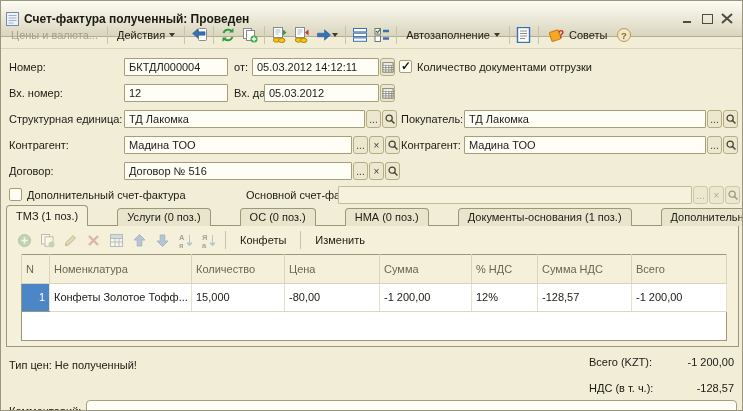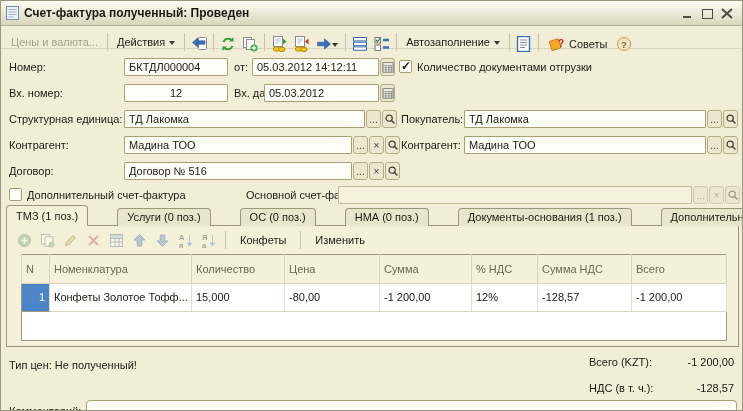--- a/index.html
+++ b/index.html
@@ -1,33 +1,33 @@
 <!DOCTYPE html>
 <html><head>
 <meta charset="utf-8">
 <style>
   * { margin:0; padding:0; box-sizing:border-box; }
   html,body { width:743px; height:411px; }
   body { font-family:"Liberation Sans", sans-serif; font-size:11px; color:#1b1b14; }
   .win { position:relative; width:743px; height:411px; background:#f1edd7; border:1px solid #9a9680; overflow:hidden; }
 
   
-  .titlebar { position:absolute; left:0; top:0; width:100%; height:25px;
+  .titlebar { position:absolute; left:0; top:0; width:100%; height:36px;
     background:linear-gradient(#fdfcf3,#d9d5bd); border-bottom:1px solid #b3af97;
     display:flex; align-items:center; padding:0 5px; }
   .titlebar .title { font-weight:bold; font-size:12px; margin-left:5px; }
   .win-controls { margin-left:auto; display:flex; gap:7px; align-items:center; padding-right:3px; }
   .wc { width:13px; height:11px; position:relative; cursor:default; }
   .wc-min::after { content:""; position:absolute; left:2px; bottom:1px; width:8px; height:2px; background:#4d4d42; }
   .wc-max::after { content:""; position:absolute; left:1px; top:1px; width:9px; height:8px; border:1.5px solid #4d4d42; }
   .wc-close svg { display:block; }
 
   
   .toolbar { position:absolute; left:0; top:20px; width:100%; height:28px;
-    display:flex; align-items:flex-start; gap:0; padding:12px 4px; border-bottom:1px solid #d9d5bd; }
+    display:flex; align-items:center; gap:0; padding:12px 4px; border-bottom:1px solid #d9d5bd; }
   .tbtn { padding:3px 6px; border-radius:3px; white-space:nowrap; display:flex; align-items:center; gap:4px; cursor:default; }
   .tbtn.disabled { color:#a6a28a; }
   .caret { width:0; height:0; border:3px solid transparent; border-top:4px solid #3a3a30; margin-top:4px; }
   .sep { width:1px; height:18px; background:#c8c4ac; margin:0 3px; }
   .ibtn { width:22px; height:22px; display:flex; align-items:center; justify-content:center; border-radius:3px; }
   .ibtn svg { display:block; }
 
   
   .lbl { position:absolute; white-space:nowrap; }
   .fld { position:absolute; height:18px; background:#fffef6; border:1px solid #a89e76; border-radius:1px;
@@ -199,21 +199,21 @@
     <svg width="12" height="12" viewBox="0 0 14 14">
       <rect x="1" y="2" width="12" height="11" fill="#fff" stroke="#6a6a5a"></rect>
       <path d="M1 5h12M4.5 5v8M8 5v8M10.8 5v8M1 7.7h12M1 10.4h12" stroke="#6a6a5a" stroke-width="0.8"></path>
     </svg>
   </span>
 
   <span class="chk checked" style="left:398px;top:59px;"></span>
   <span class="lbl" style="left:416px;top:60px;">Количество документами отгрузки</span>
 
   <span class="lbl" style="left:8px;top:86px;">Вх. номер:</span>
-  <span class="fld" style="left:123px;top:83px;width:104px;text-align:center;">12</span>
+  <span class="fld" style="left:123px;top:83px;width:104px;">12</span>
   <span class="lbl" style="left:233px;top:86px;">Вх. дата:</span>
   <span class="fld" style="left:263px;top:83px;width:115px;">05.03.2012</span>
   <span class="sbtn" style="left:379px;top:83px;">
     <svg width="12" height="12" viewBox="0 0 14 14">
       <rect x="1" y="2" width="12" height="11" fill="#fff" stroke="#6a6a5a"></rect>
       <path d="M1 5h12M4.5 5v8M8 5v8M10.8 5v8M1 7.7h12M1 10.4h12" stroke="#6a6a5a" stroke-width="0.8"></path>
     </svg>
   </span>
 
   <span class="lbl" style="left:8px;top:112px;">Структурная единица:</span>

